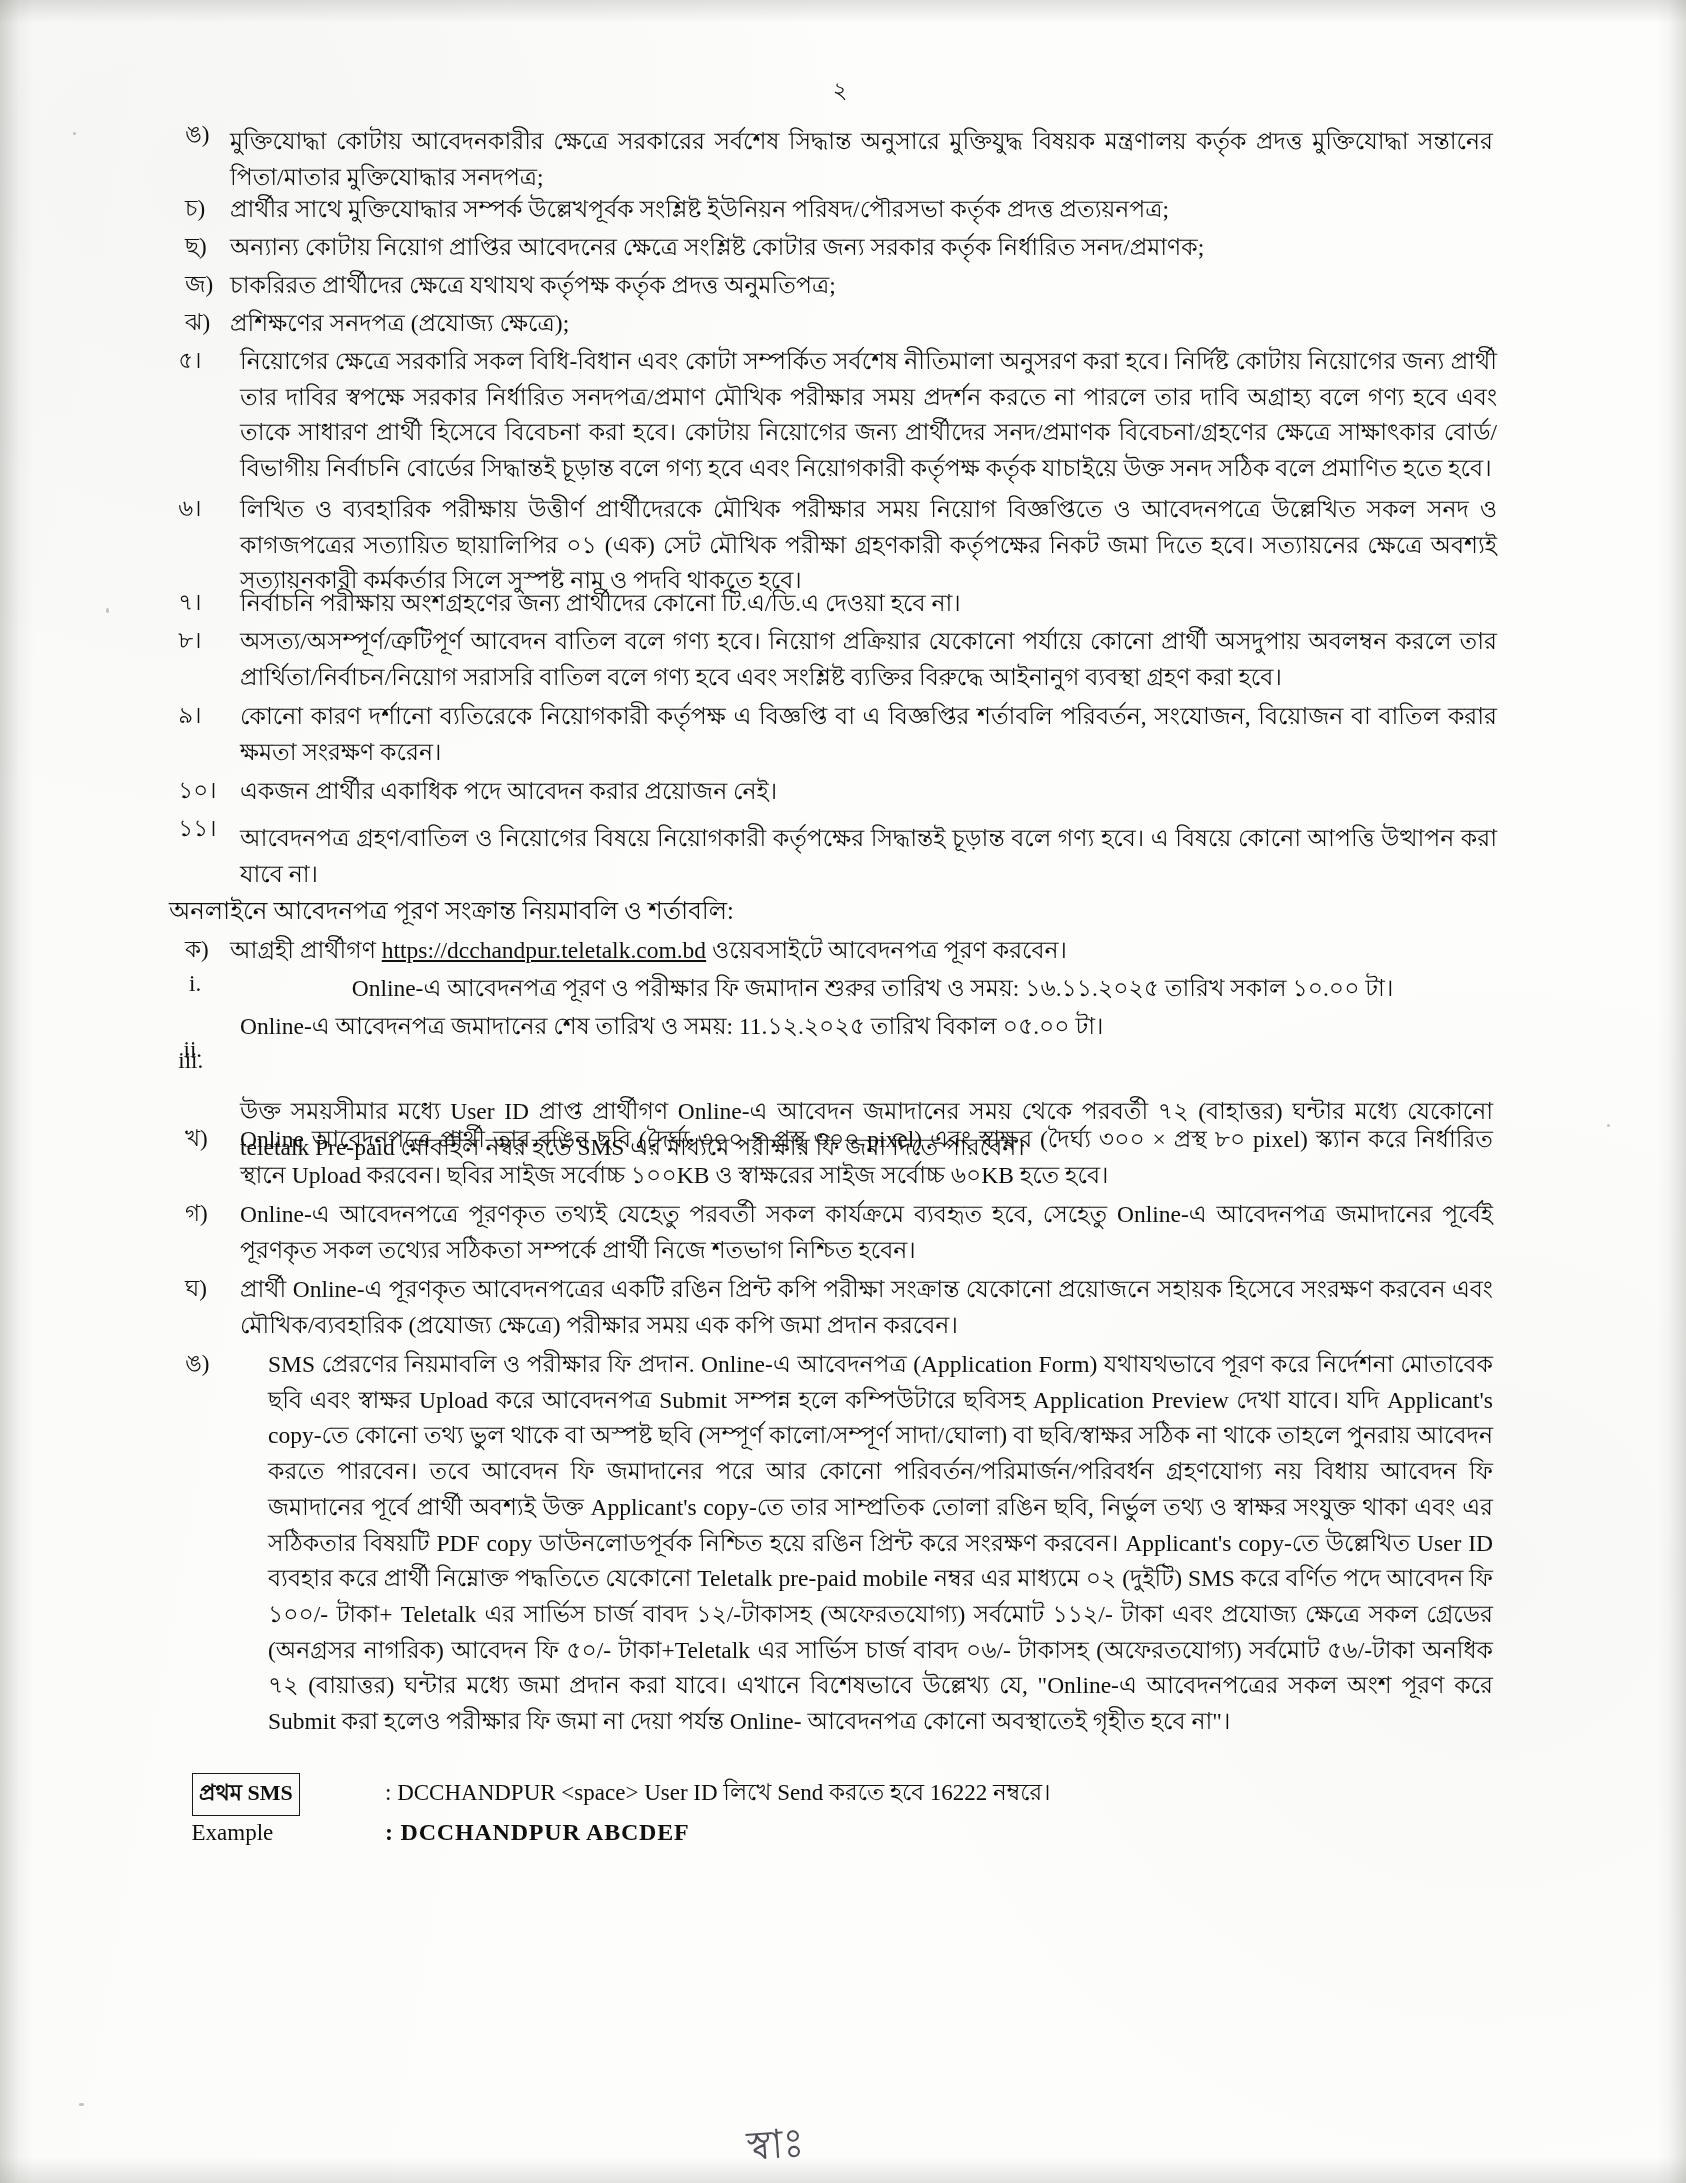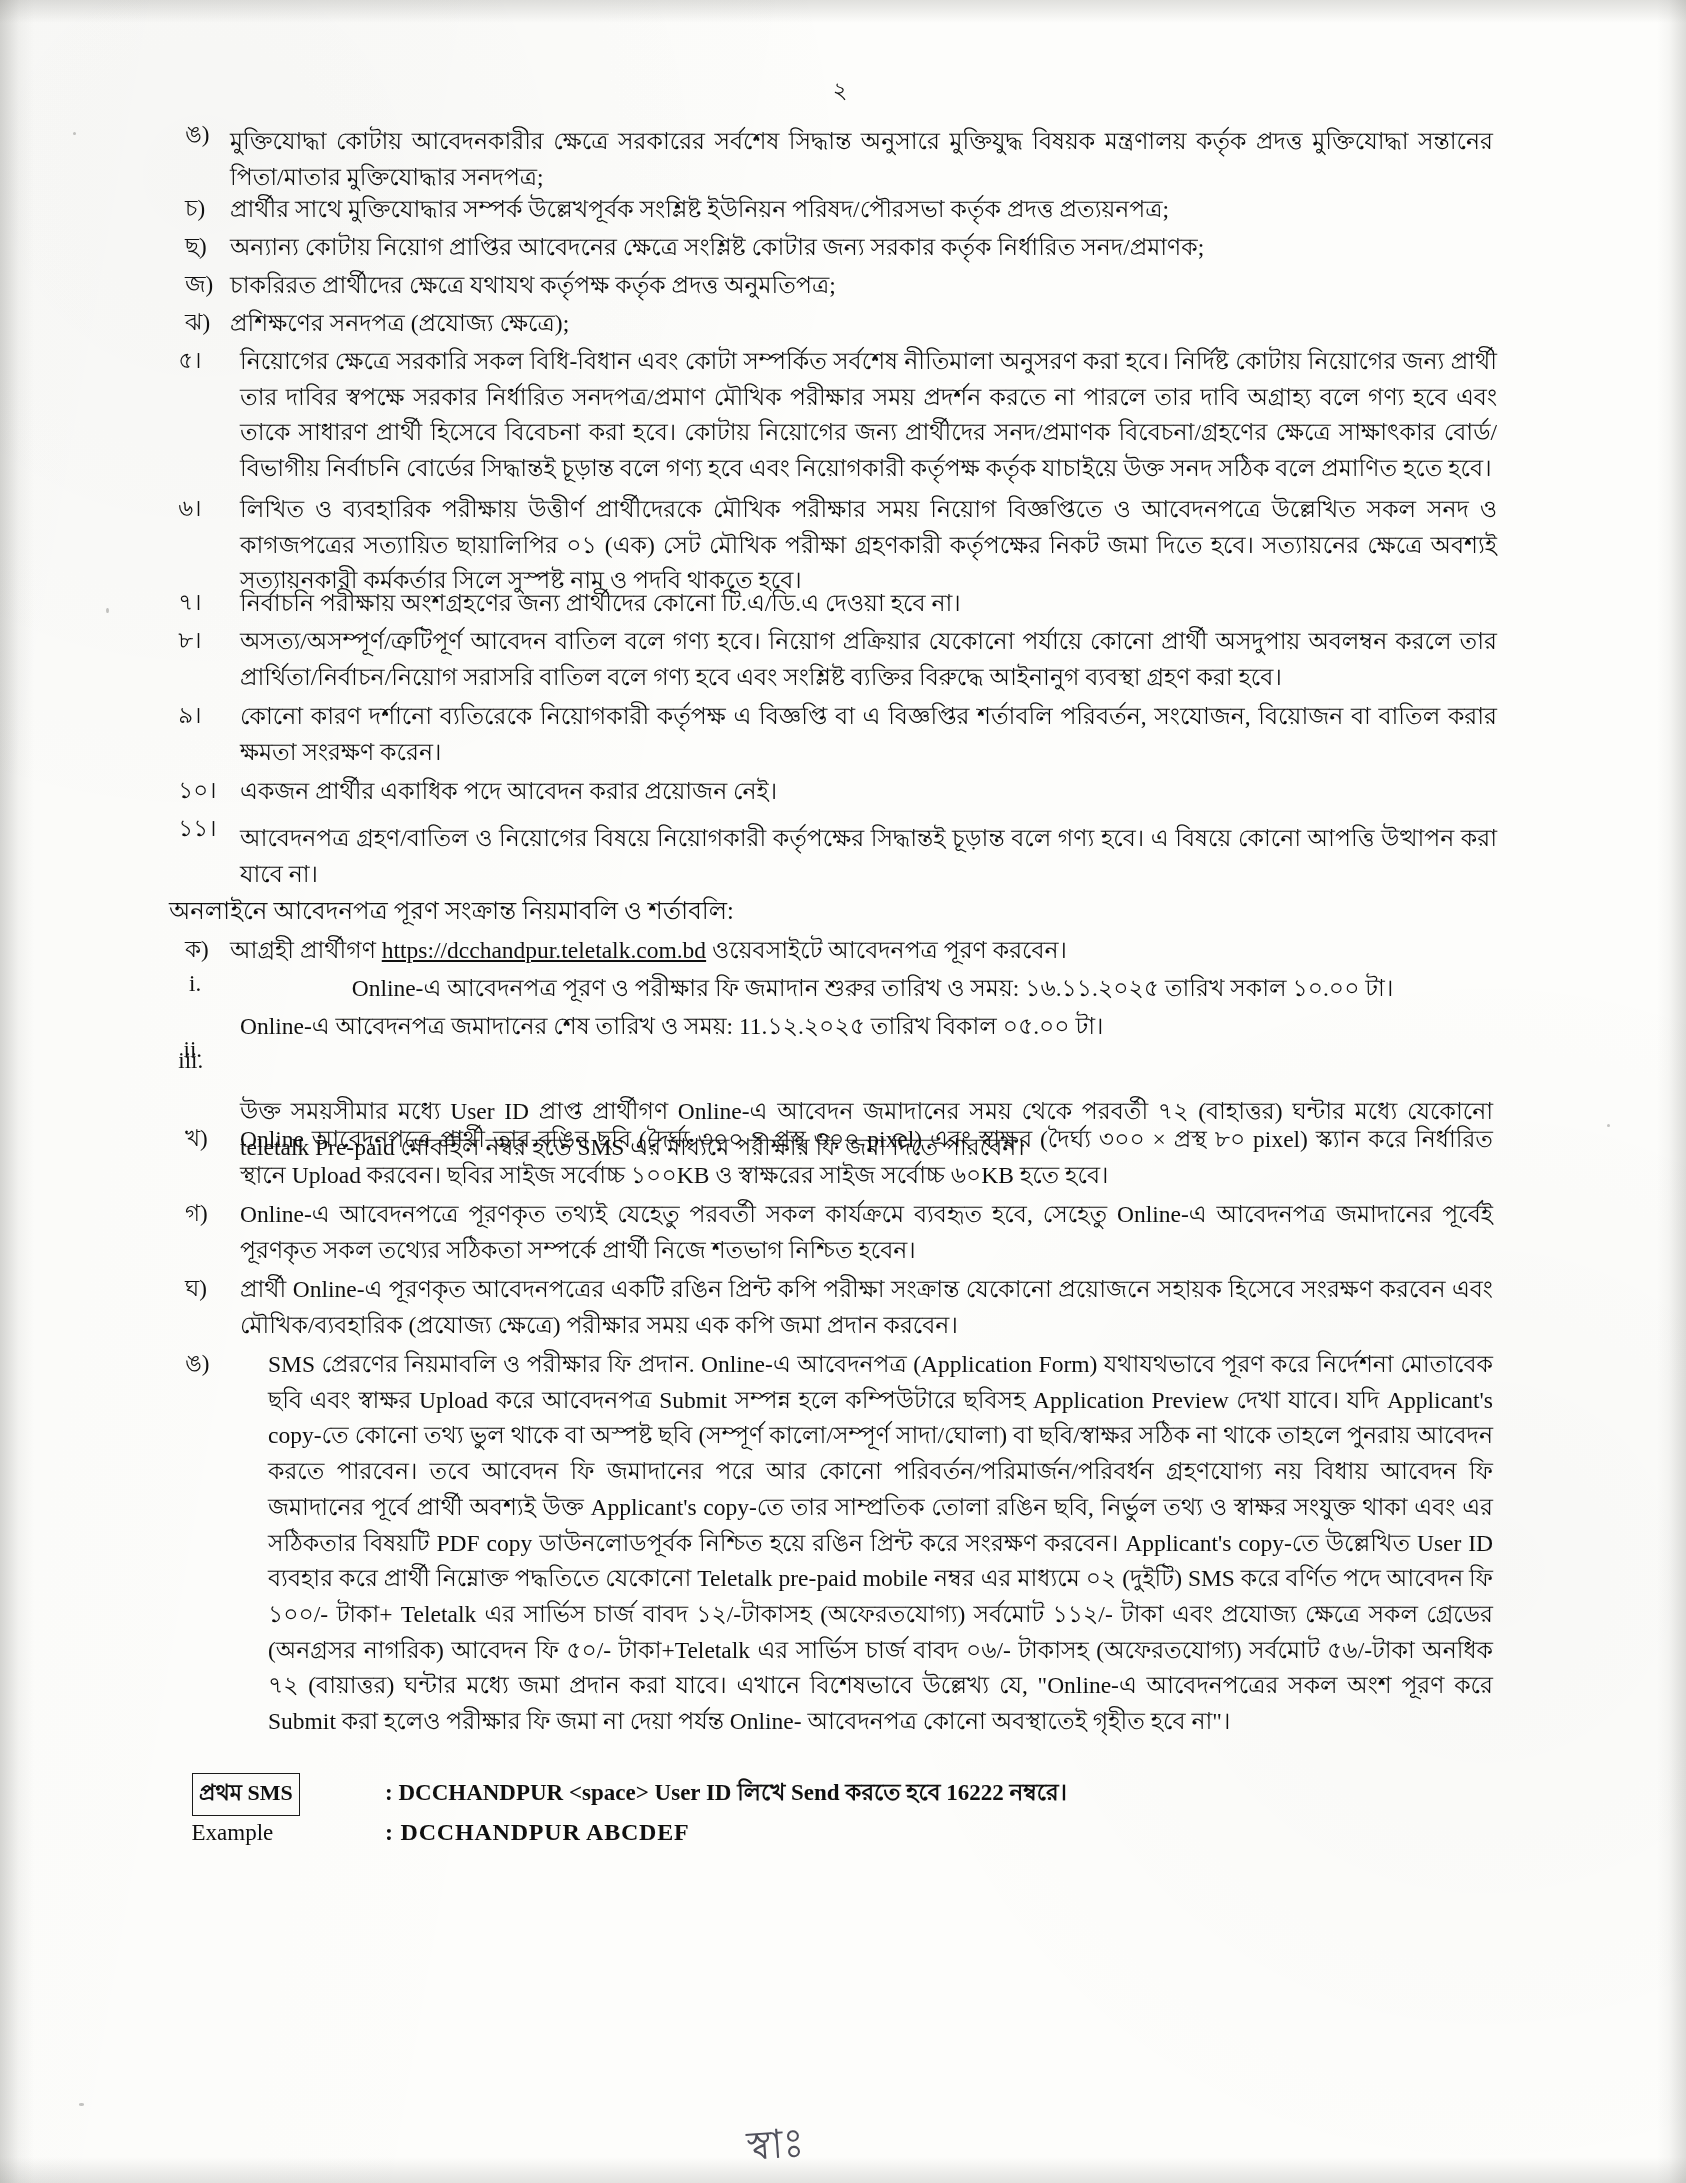--- a/index.html
+++ b/index.html
@@ -98,21 +98,20 @@
     padding: 1.3px 6.6px 2.6px 6.6px;
     font-size: 22px;
     font-weight: bold;
     background: #fbfbf9;
     white-space: nowrap;
   }
   .sms-line {
     position: absolute;
     font-size: 23px;
     white-space: nowrap;
-    font-weight: bold;
   }
   .example-label {
     position: absolute;
     font-size: 23px;
     white-space: nowrap;
   }
   .example-val {
     position: absolute;
     font-size: 24px;
     font-weight: bold;

